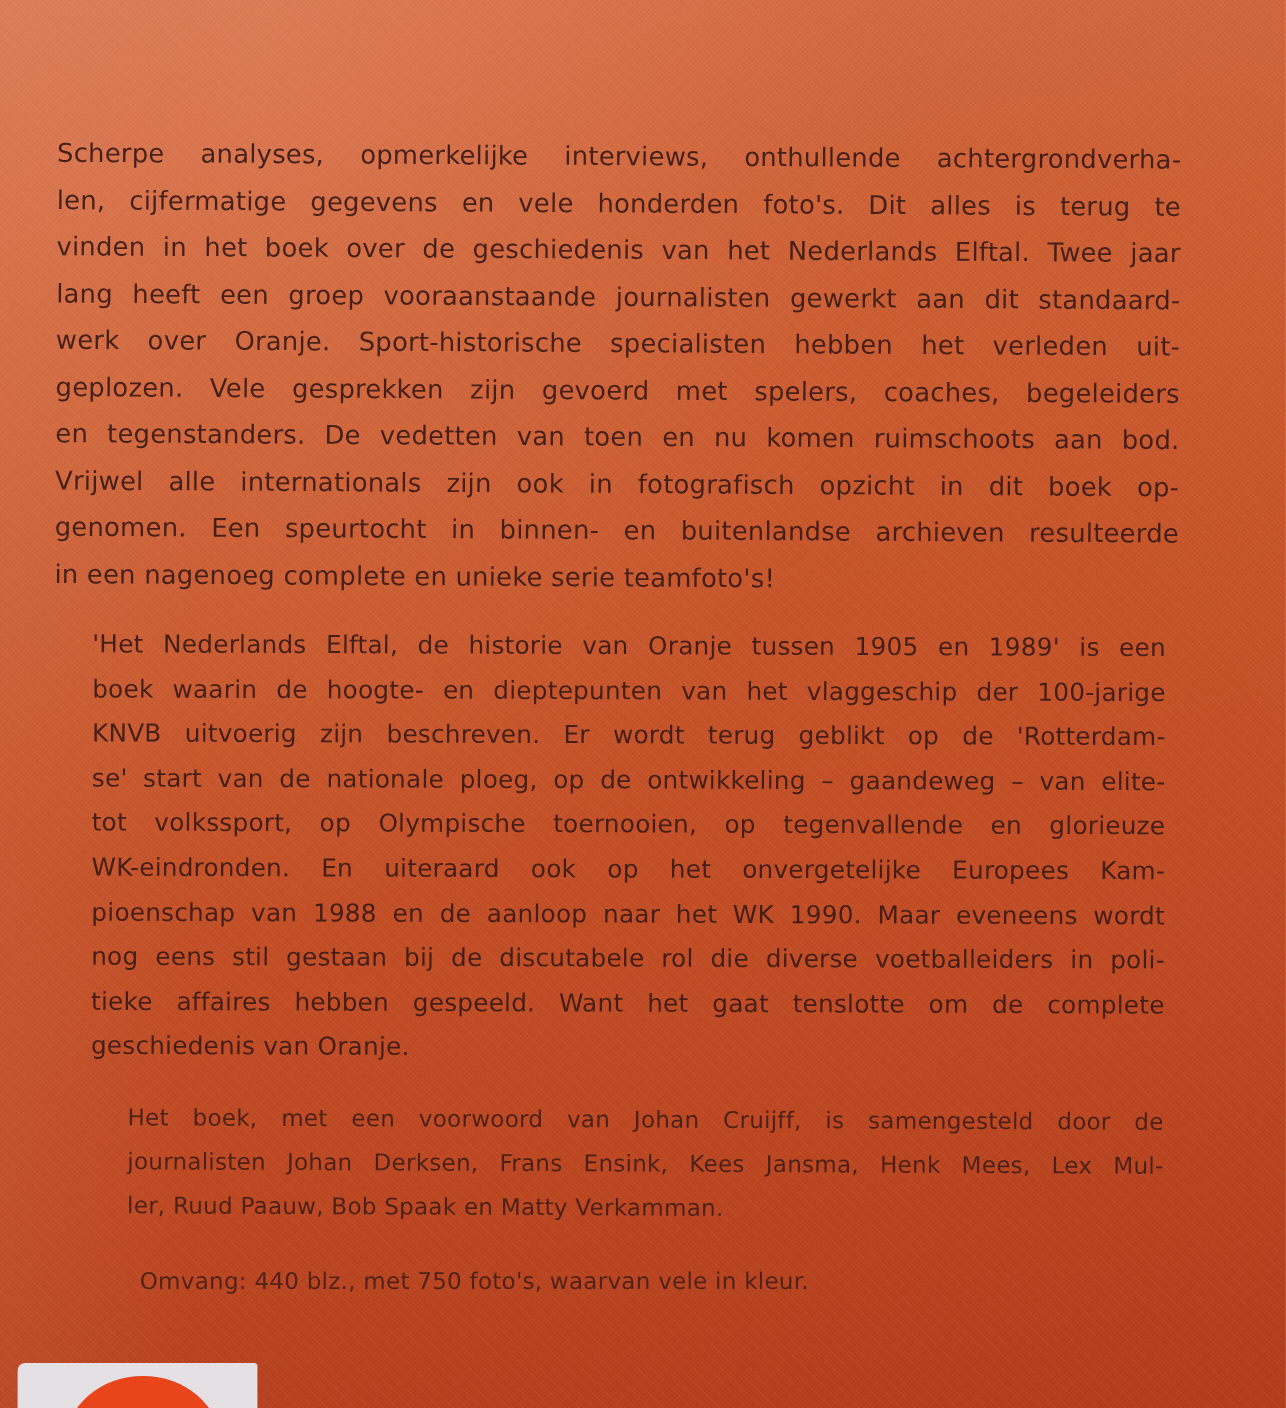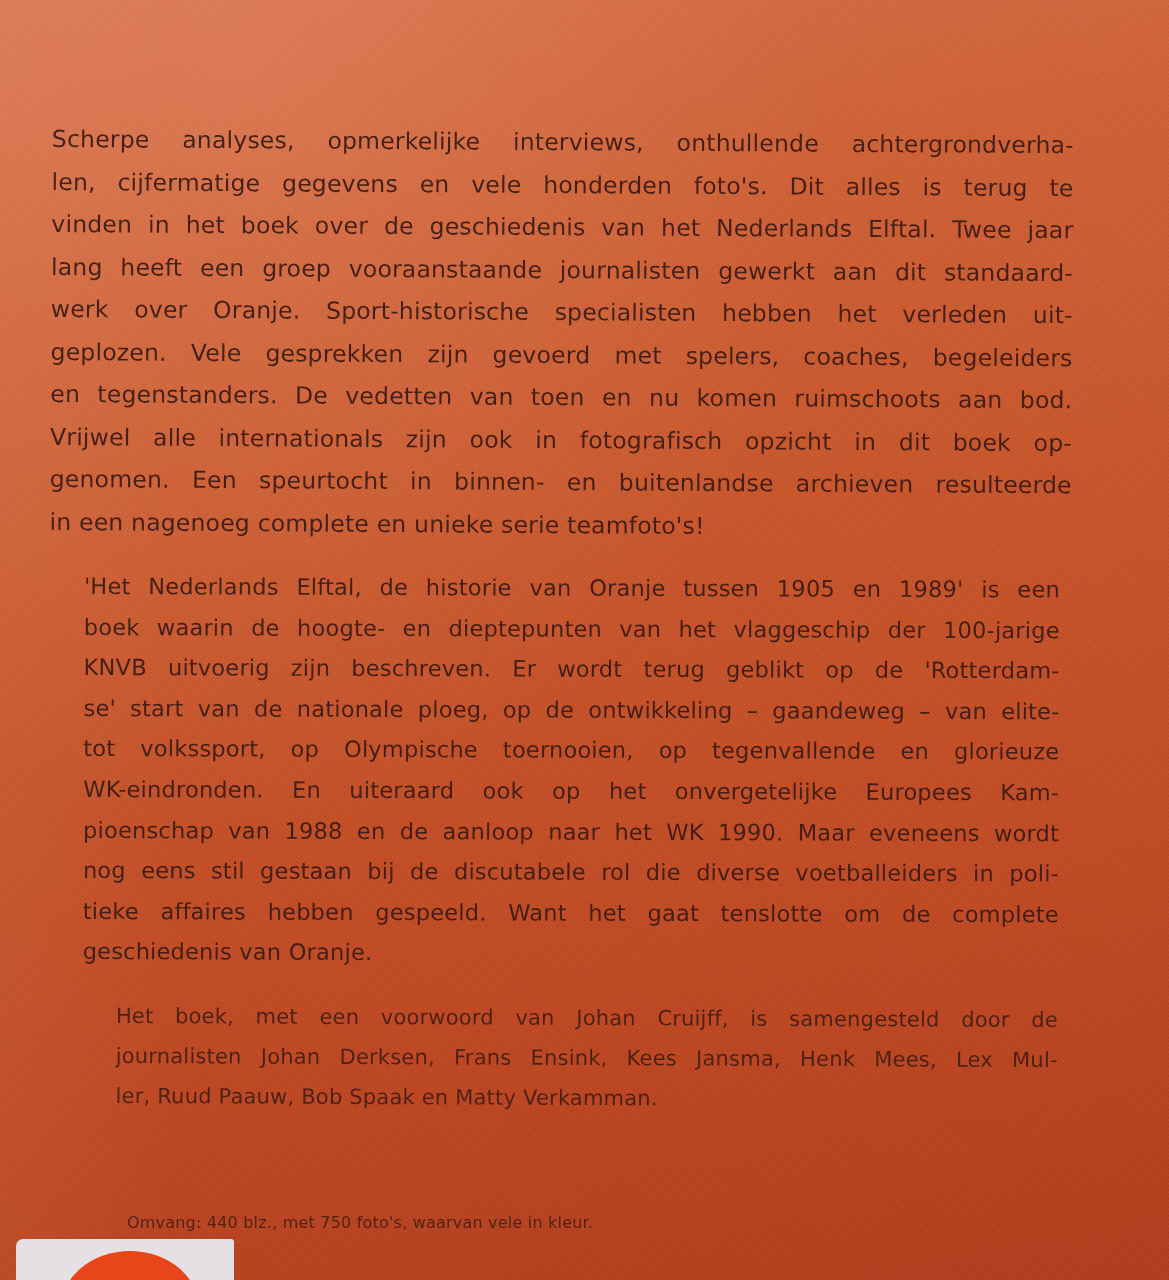--- a/index.html
+++ b/index.html
@@ -44,21 +44,21 @@
       white-space: nowrap;
       text-align-last: justify;
       text-align: justify;
     }
     .para .line.last {
       text-align-last: left;
     }
     #p1 { left: 52px; top: 118px; width: 1022px; transform: rotate(0.35deg); transform-origin: left top; }
     #p2 { left: 84px; top: 566px; width: 976px; font-size: 22.5px; line-height: 40.6px; transform: rotate(0.2deg); transform-origin: left top; }
     #p3 { left: 116px; top: 996px; width: 942px; font-size: 21px; line-height: 40px; opacity: 0.85; transform: rotate(0.25deg); transform-origin: left top; }
-    #p4 { left: 127px; top: 1204px; width: 720px; font-size: 16px; line-height: 38px; opacity: 0.82; }
+    #p4 { left: 127px; top: 1146px; width: 720px; font-size: 21px; line-height: 38px; opacity: 0.82; }
     .sticker {
       position: absolute;
       left: 16px;
       top: 1239px;
       width: 218px;
       height: 60px;
       background: #e4e0e4;
       border-radius: 7px 3px 0 0;
       overflow: hidden;
     }

